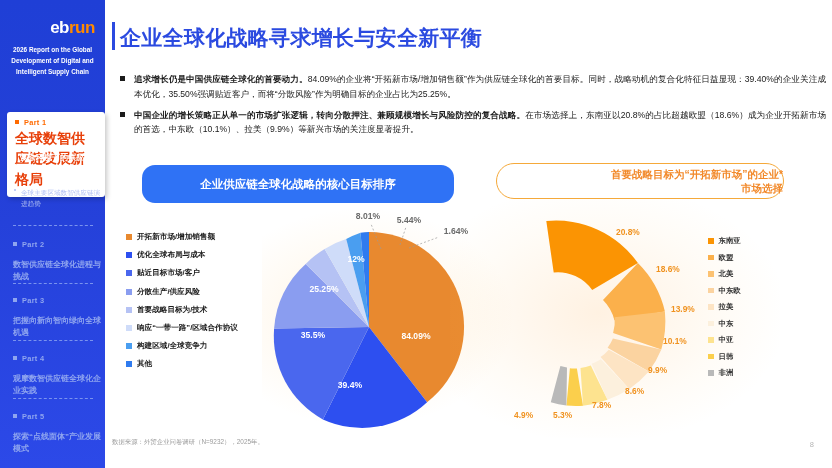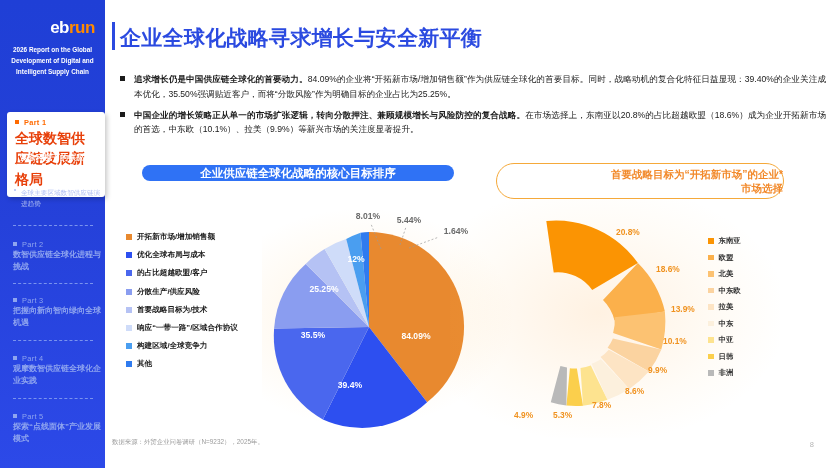--- a/index.html
+++ b/index.html
@@ -37,44 +37,44 @@
   .sub-active .txt{ font-size:8px; font-weight:700; color:#fff; line-height:1.45; padding-left:11px; position:relative;}
   .sub-active .arw{ position:absolute; left:0; top:0px; font-size:7px; color:#fff; }
 
   .sub-dim{ position:absolute; left:14px; top:188px; width:88px; font-size:6.6px;
             color:#aebdf2; line-height:1.6; padding-left:7px; position:absolute;}
   .sub-dim .dot{ position:absolute; left:0; top:1px; width:2px;height:2px;background:#aebdf2;border-radius:50%;}
 
   .divider{ position:absolute; left:13px; width:80px; border-top:1px dashed #7a93ee; }
 
   .part{ position:absolute; left:13px; width:88px; color:#8fa5ef; }
-  .part .p-line{ font-size:7.4px; font-weight:400; letter-spacing:.3px; }
+  .part .p-line{ font-size:7.4px; font-weight:700; letter-spacing:.3px; }
   .part .p-line .sq{ display:inline-block; width:4px;height:4px;background:#8fa5ef;margin-right:5px; vertical-align:1px;}
-  .part .p-title{ font-size:8px; font-weight:700; line-height:1.45; margin-top:0; }
+  .part .p-title{ font-size:8px; font-weight:700; line-height:1.45; margin-top:10px; }
 
   
   .slide-title{
     position:absolute; left:120px; top:24px; font-size:21px; font-weight:700;
     color:#2b4ae0; letter-spacing:.3px;
   }
   .title-rule{ position:absolute; left:112px; top:22px; width:3px; height:28px; background:#2b4ae0; }
 
   
   .bullets{ position:absolute; left:120px; top:72px; width:706px; }
   .bullet{ position:relative; padding-left:14px; margin-bottom:6px; }
   .bullet .sq{ position:absolute; left:0; top:4px; width:5px;height:5px; background:#1b1b1b; }
   .bullet p{ font-size:8.6px; line-height:1.72; color:#1a1a1a; text-align:justify; }
   .bullet b{ font-weight:700; }
 
   
   .panel-left{ position:absolute; left:112px; top:160px; width:380px; height:275px; }
   .panel-right{ position:absolute; left:480px; top:158px; width:350px; height:280px;}
 
   .pill-blue{
-    position:absolute; left:30px; top:5px; width:312px; height:16px;
+    position:absolute; left:30px; top:5px; width:312px; height:38px;
     background:#2f72f5; border-radius:13px; color:#fff;
     font-size:11.5px; font-weight:700; display:flex; align-items:center; justify-content:center;
   }
   .pill-orange{
     position:absolute; left:16px; top:5px; width:288px; height:36px;
     border:1.2px solid #f5a93a; border-radius:18px; color:#f2892a;
     font-size:10.5px; font-weight:700; display:flex; flex-direction:column;
     align-items:flex-end; justify-content:center; line-height:1.35; background:#fff;
   }
 
@@ -185,21 +185,21 @@
     <div class="row">
         <span class="sw" style="background:#e8892f"></span>
         <span class="lb">开拓新市场/增加销售额</span>
       </div>
     <div class="row">
         <span class="sw" style="background:#2d4ff0"></span>
         <span class="lb">优化全球布局与成本</span>
       </div>
     <div class="row">
         <span class="sw" style="background:#4a67ee"></span>
-        <span class="lb">的占比超越欧盟/客户</span>
+        <span class="lb">贴近目标市场/客户</span>
       </div>
     <div class="row">
         <span class="sw" style="background:#8a9df0"></span>
         <span class="lb">分散生产/供应风险</span>
       </div>
     <div class="row">
         <span class="sw" style="background:#b5c2f4"></span>
         <span class="lb">首要战略目标为/技术</span>
       </div>
     <div class="row">

